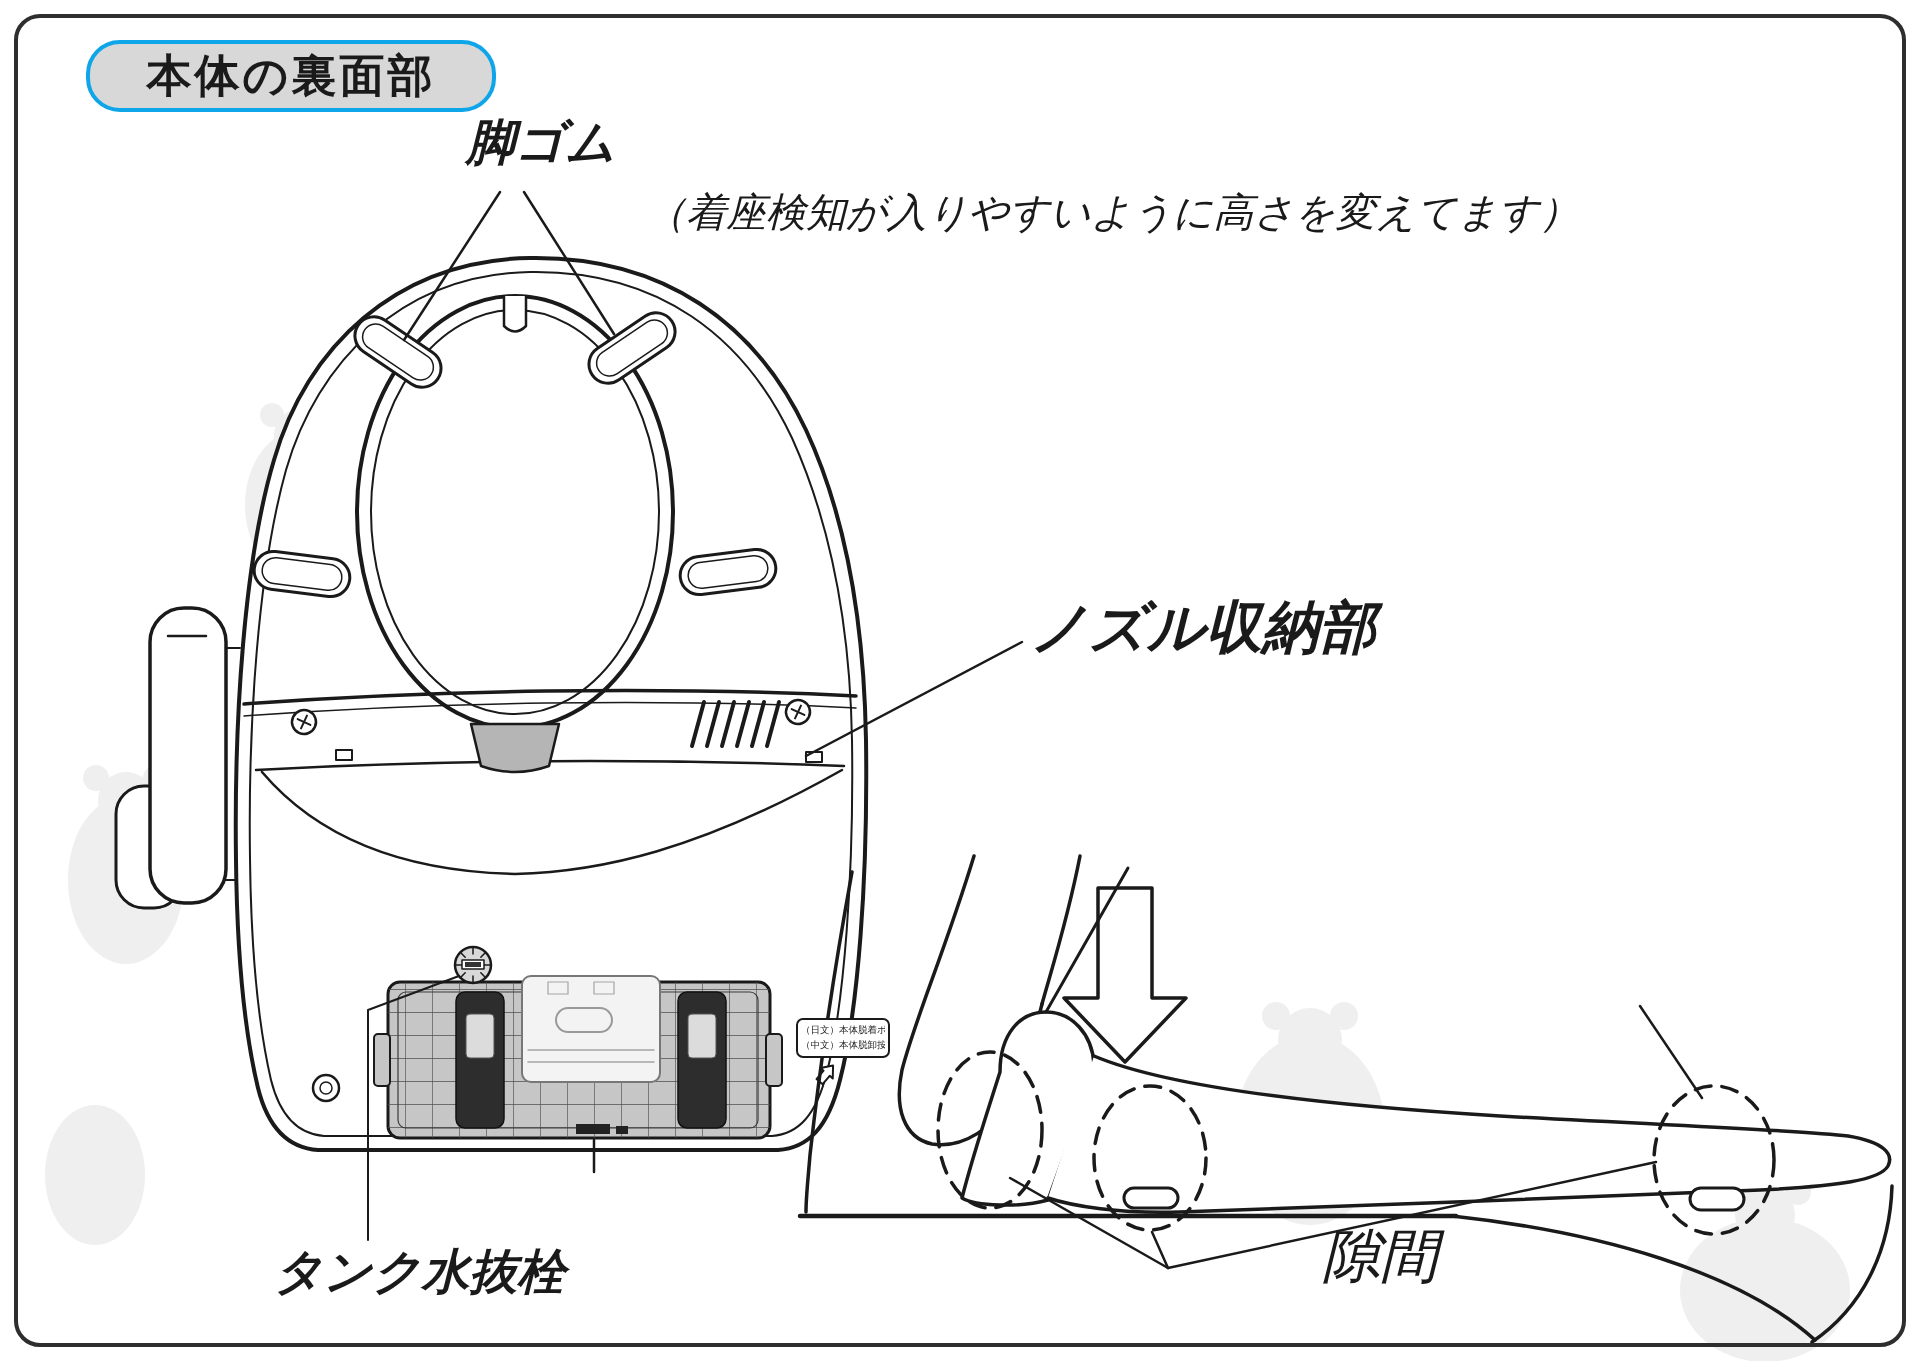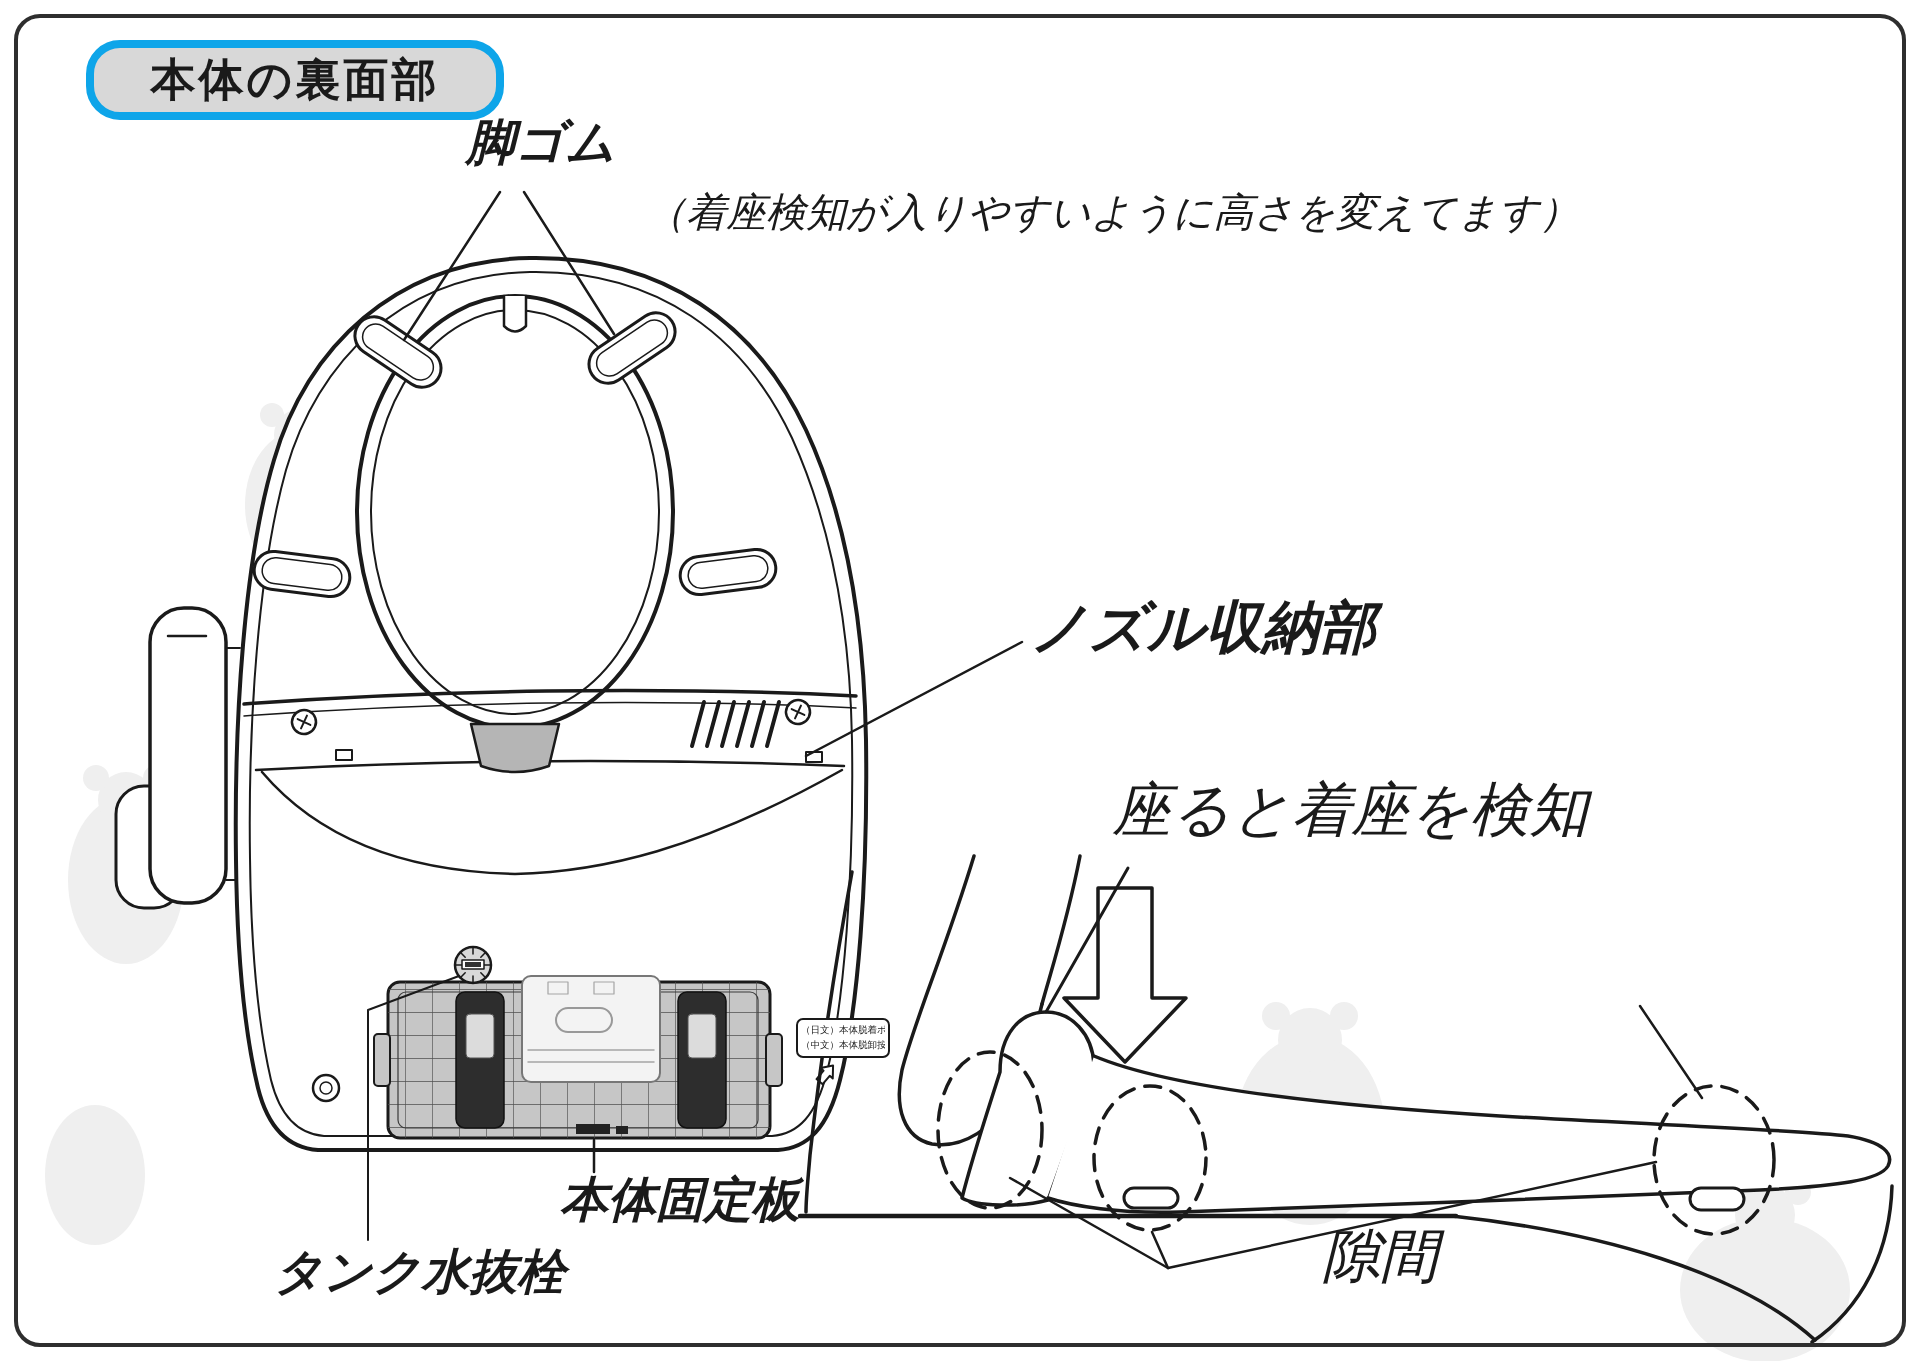--- a/index.html
+++ b/index.html
@@ -8,21 +8,21 @@
     font-family:"Liberation Sans","DejaVu Sans",sans-serif;color:#1a1a1a;
   }
   .page-border{
     position:absolute;left:14px;top:14px;right:14px;bottom:14px;
     border:4px solid #2e2e2e;border-radius:26px;pointer-events:none;
   }
   .svg-art{position:absolute;left:0;top:0;width:1920px;height:1361px;}
   .label{position:absolute;white-space:nowrap;line-height:1.1;font-style:italic;}
   .badge{
     position:absolute;left:86px;top:40px;width:402px;height:64px;
-    background:#d8d8d8;border:8px solid #0ea5e9;border-radius:34px;
+    background:#d8d8d8;border:4px solid #0ea5e9;border-radius:34px;
     display:flex;align-items:center;justify-content:center;
     font-size:45px;font-weight:bold;letter-spacing:3px;
   }
   .lbl-bold{font-weight:bold;}
   .leg-rubber-label{left:466px;top:116px;font-size:49px;}
   .note1{left:646px;top:126px;font-size:40px;}
   .note2{left:646px;top:190px;font-size:40px;}
   .nozzle-label{left:1030px;top:596px;font-size:57px;}
   .sit-detect{left:1112px;top:778px;font-size:59px;}
   .one-side-leg{left:1446px;top:922px;font-size:53px;}
@@ -241,23 +241,21 @@
 
   <div class="page-border"></div>
 
   <div class="badge">
     <span>本体の裏面部</span>
   </div>
 
   <div class="label lbl-bold leg-rubber-label">脚ゴム</div>
   <div class="label note2">（着座検知が入りやすいように高さを変えてます）</div>
   <div class="label lbl-bold nozzle-label">ノズル収納部</div>
-  <div class="label lbl-bold fixing-plate">本体固定板</div>
   <div class="label lbl-bold tank-drain">タンク水抜栓</div>
-  <div class="label sit-detect">座ると着座を検知</div>
   <div class="label gap-label">隙間</div>
 
   <div class="release-tag">
     <div>（日文）本体脱着ボタン</div>
     <div>（中文）本体脱卸按钮</div>
   </div>
 
 </div>
 
 </body></html>

